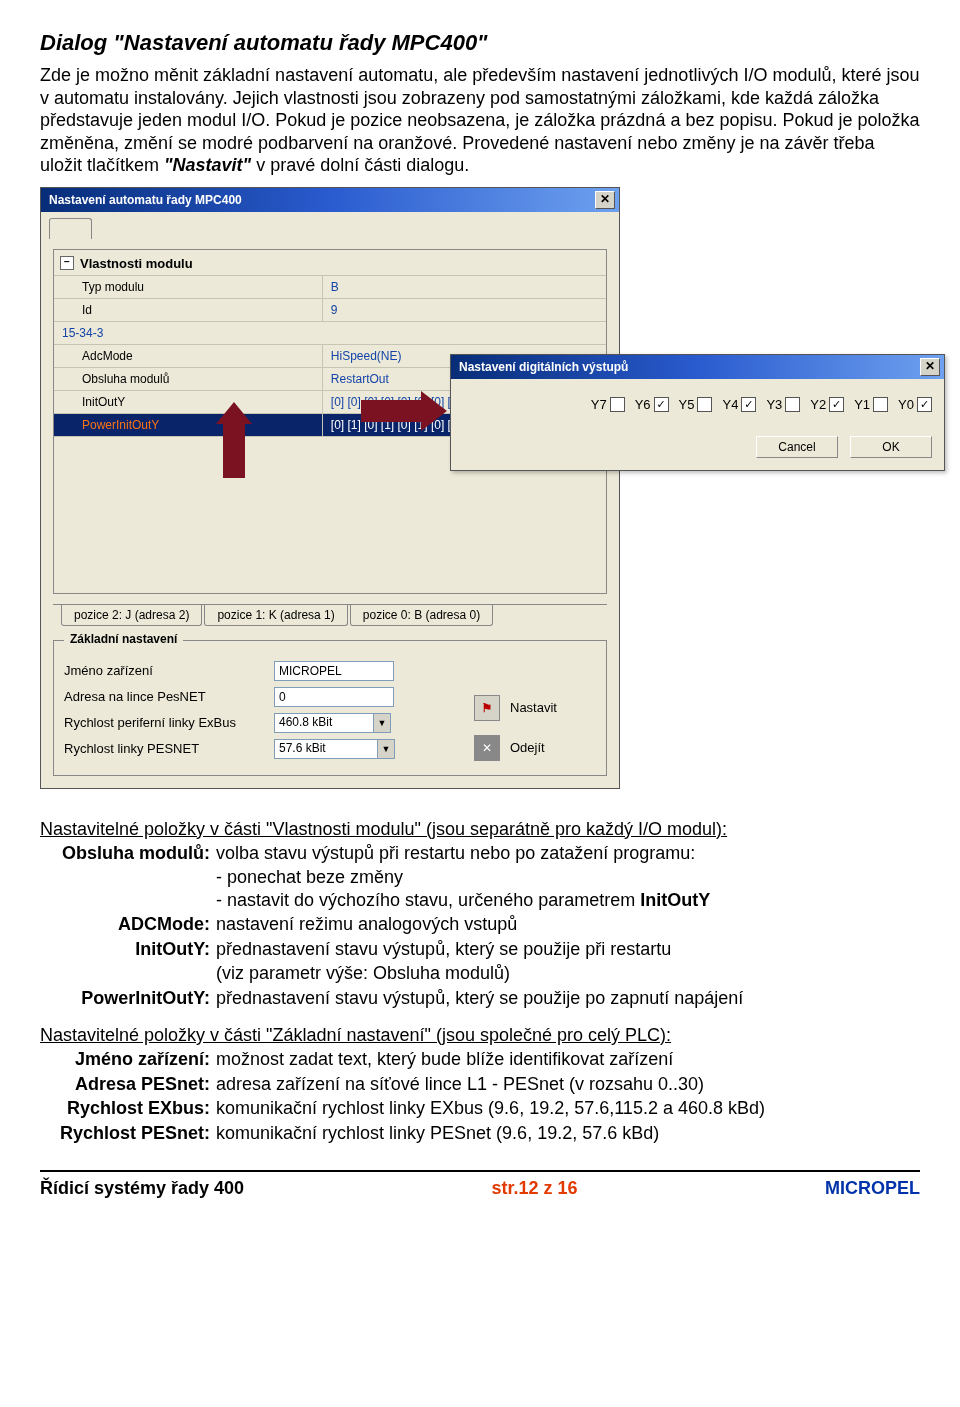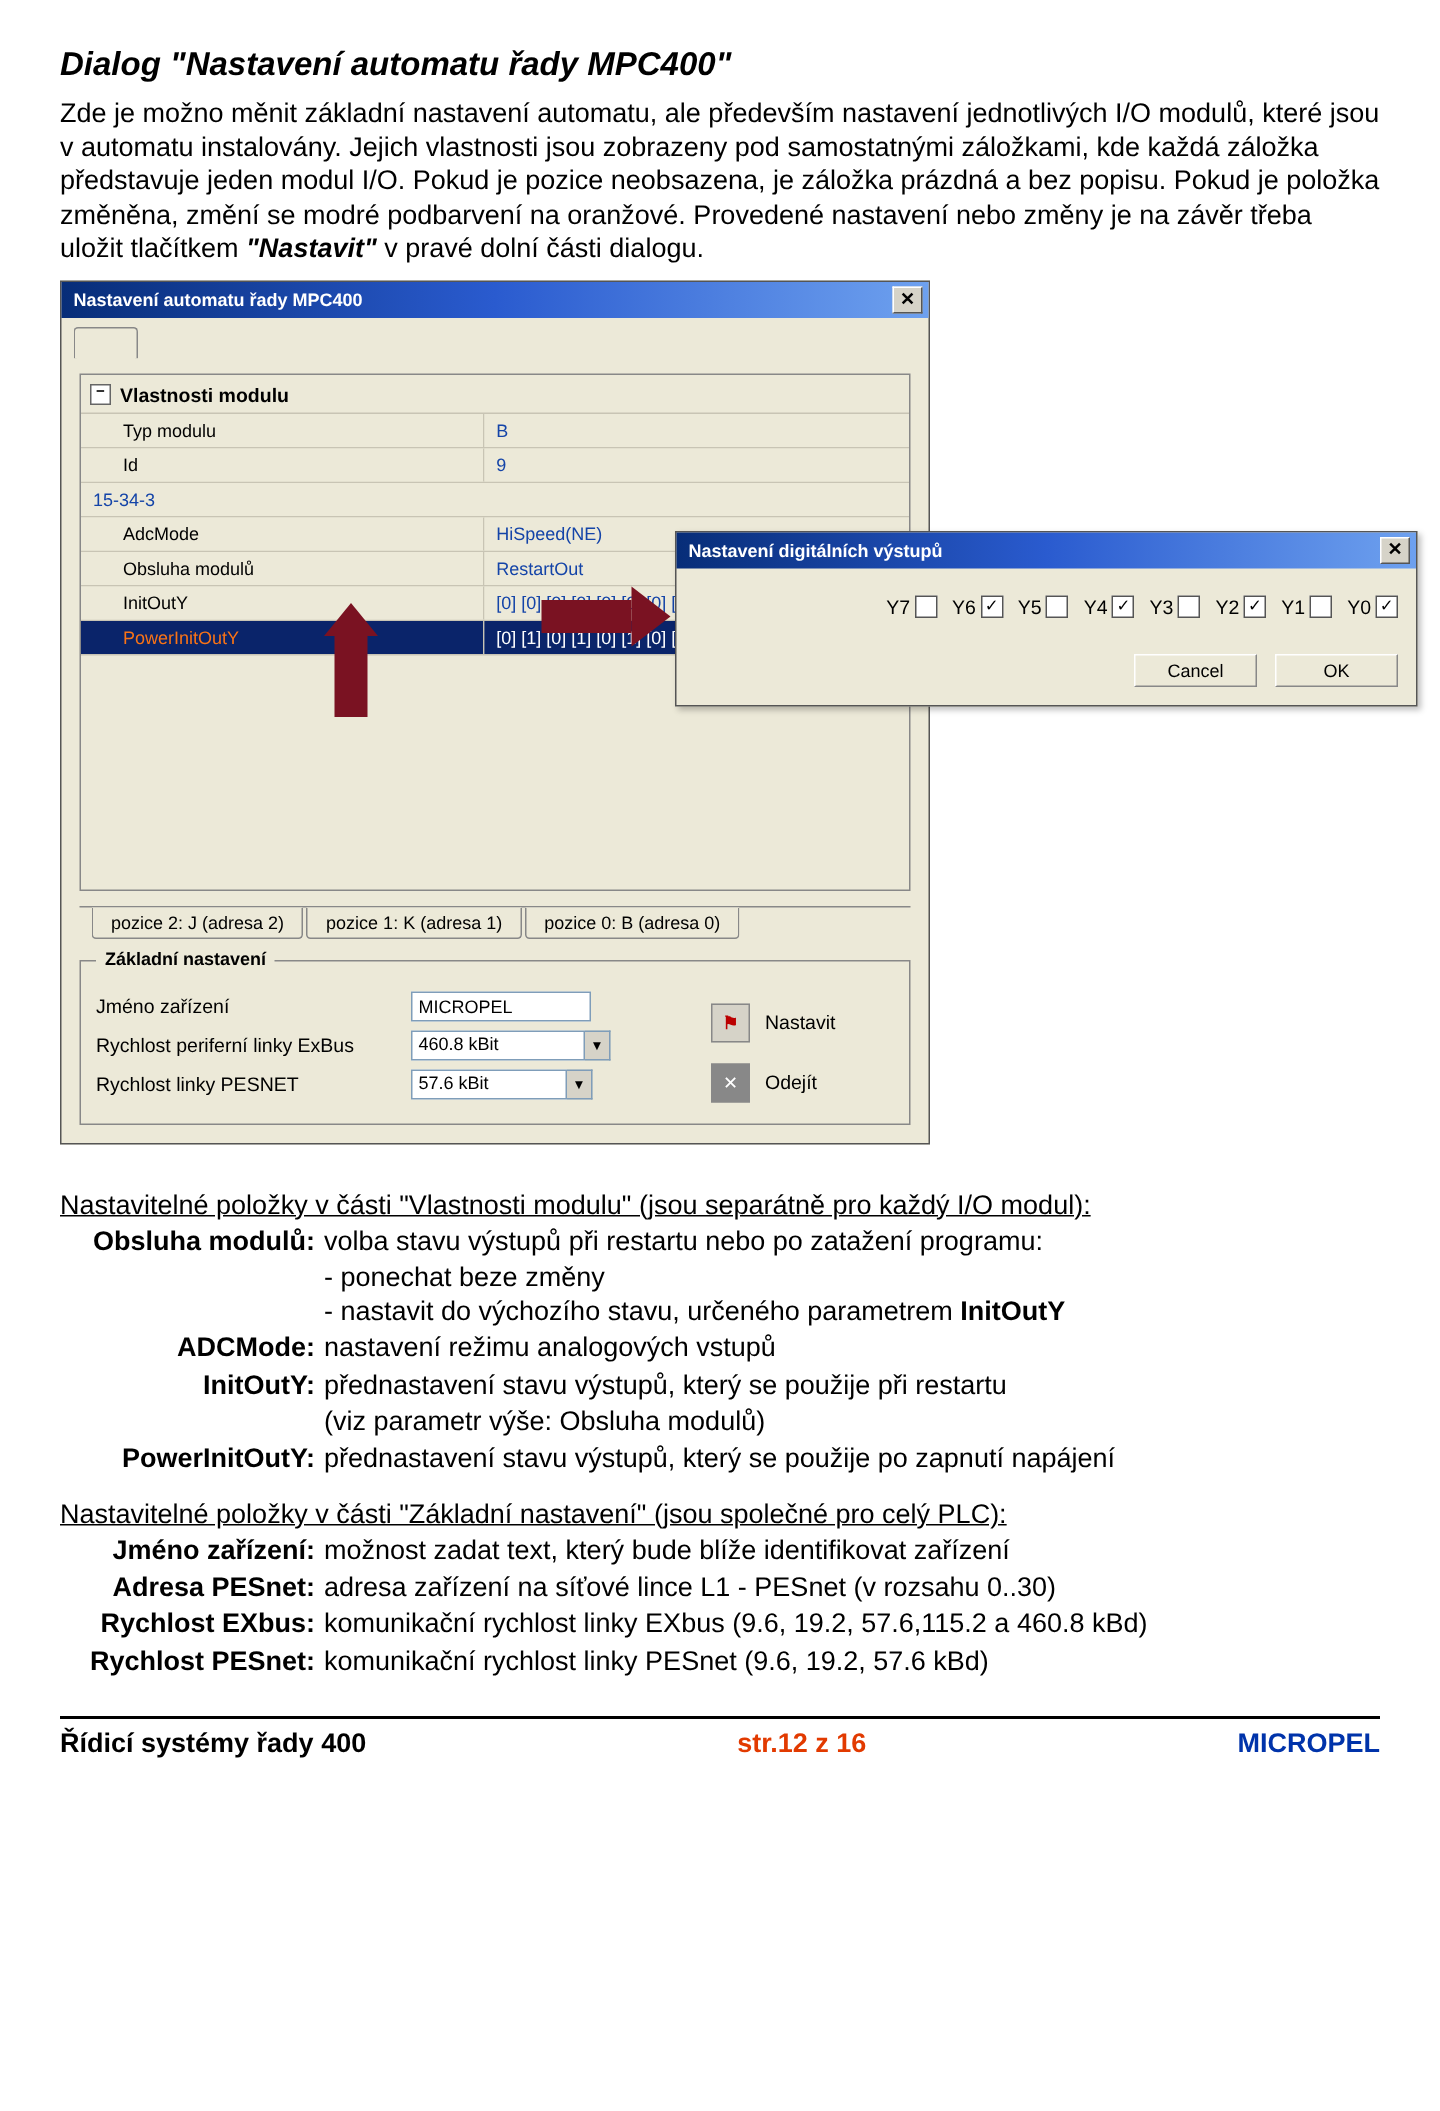--- a/index.html
+++ b/index.html
@@ -247,23 +247,27 @@
           <div class="tab">pozice 0: B (adresa 0)</div>
         </div>
 
         <div class="group2">
           <span class="glabel">Základní nastavení</span>
           <div class="frow">
             <div class="flab">Jméno zařízení</div>
             <input class="finput" style="width: 120px;" value="MICROPEL">
           </div>
           <div class="frow">
+            <div class="flab">Adresa na lince PesNET</div>
+            <input class="finput" style="width: 120px;" value="0">
+          </div>
+          <div class="frow">
             <div class="flab">Rychlost periferní linky ExBus</div>
             <div class="fsel">
-              <div class="finput" style="width:116px">460.8 kBit</div>
+              <div class="finput" style="width:100px">460.8 kBit</div>
               <div class="fselarrow">▼</div>
             </div>
           </div>
           <div class="frow">
             <div class="flab">Rychlost linky PESNET</div>
             <div class="fsel">
               <div class="finput" style="width:104px">57.6 kBit</div>
               <div class="fselarrow">▼</div>
             </div>
           </div>

